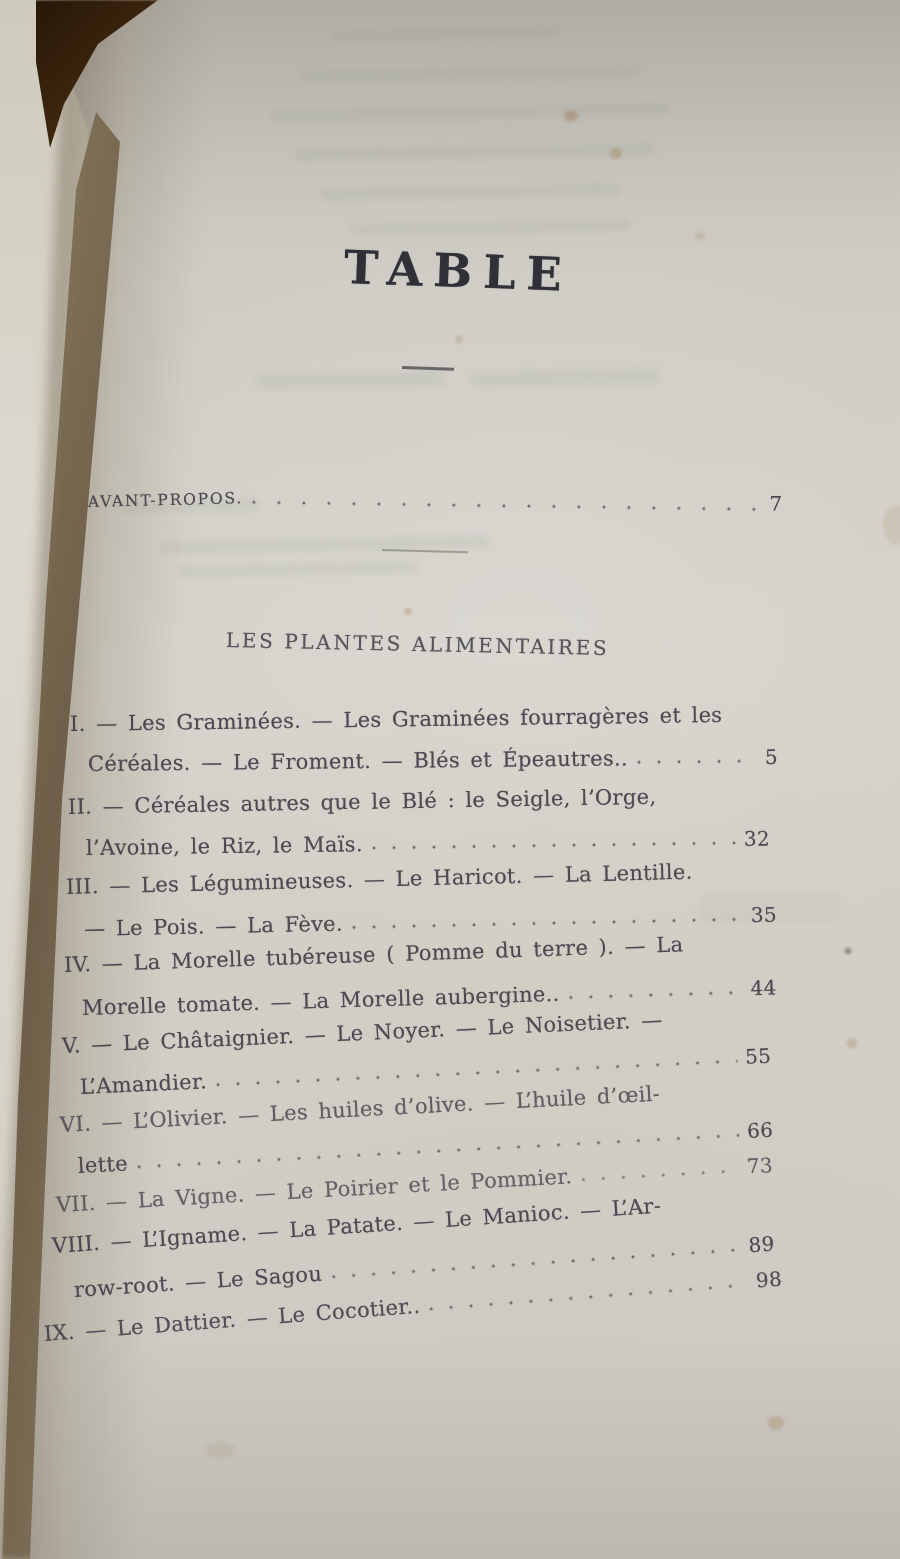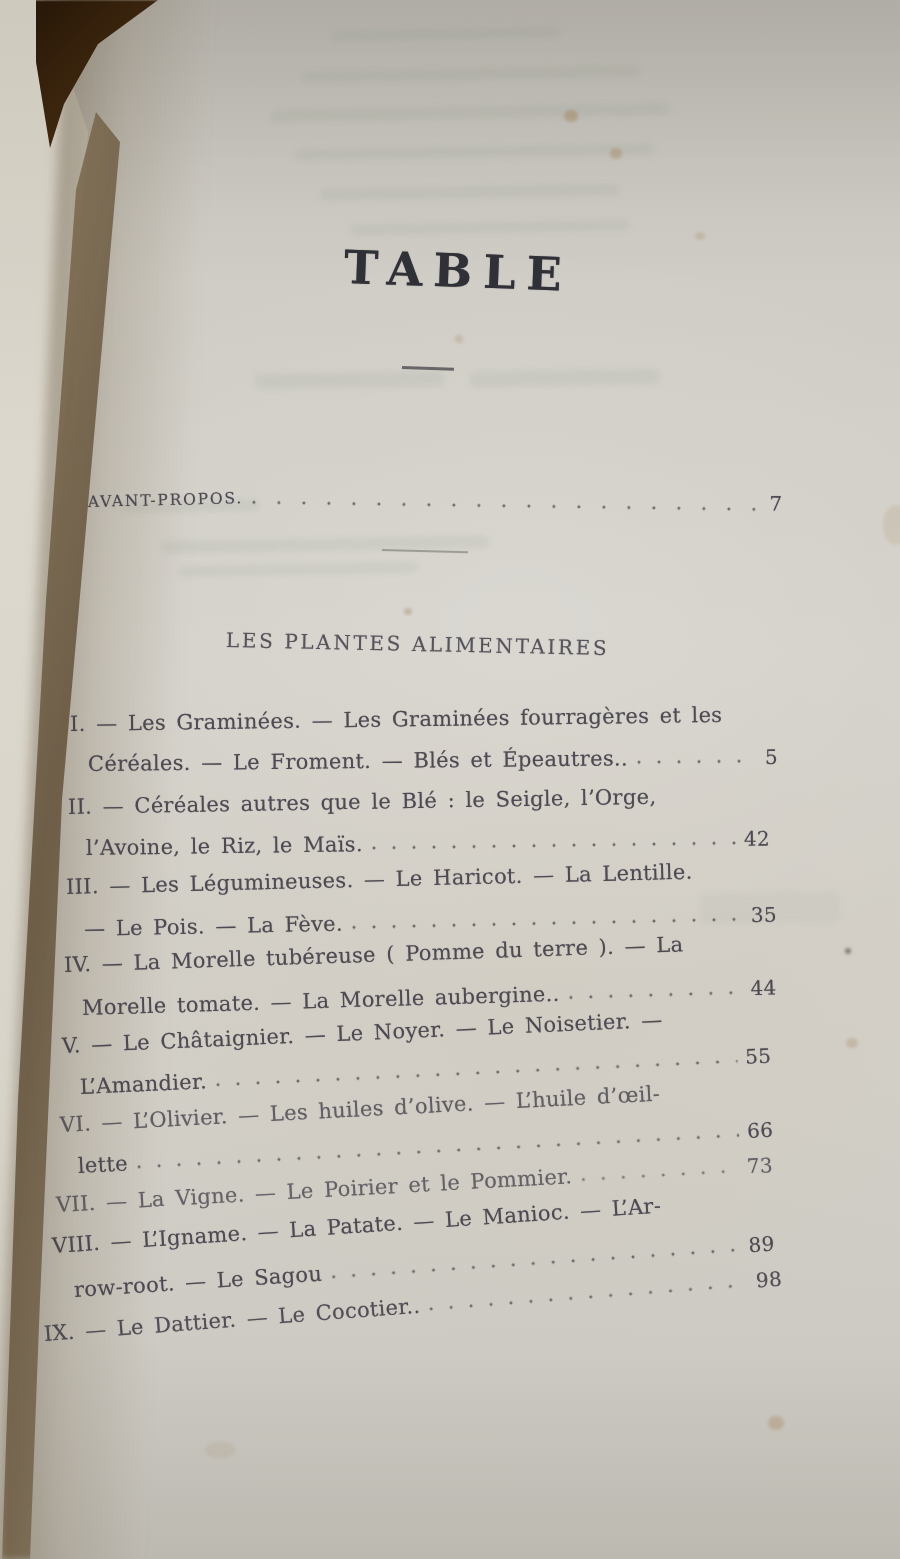--- a/index.html
+++ b/index.html
@@ -113,21 +113,21 @@
     <span class="dots"></span>
     <span class="pg">5</span>
   </div>
 
   <div class="row ink" style="left:68px;top:795px;transform:rotate(-1deg)">
     <span>II. — Céréales autres que le Blé : le Seigle, l’Orge,</span>
   </div>
   <div class="row ink" style="left:86px;top:836px;width:684px;transform:rotate(-0.8deg)">
     <span>l’Avoine, le Riz, le Maïs.</span>
     <span class="dots"></span>
-    <span class="pg">42</span>
+    <span class="pg">32</span>
   </div>
 
   <div class="row ink" style="left:66px;top:875px;transform:rotate(-1.4deg)">
     <span>III. — Les Légumineuses. — Le Haricot. — La Lentille.</span>
   </div>
   <div class="row ink" style="left:84px;top:917px;width:693px;transform:rotate(-1.2deg)">
     <span>— Le Pois. — La Fève.</span>
     <span class="dots"></span>
     <span class="pg">35</span>
   </div>

